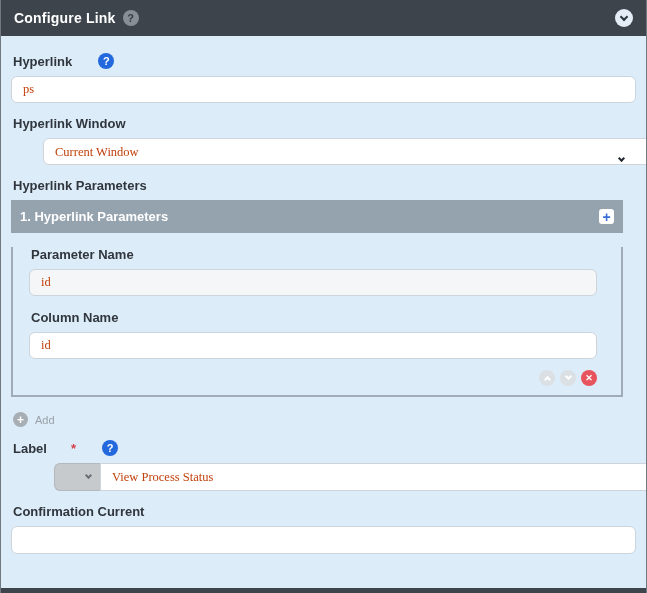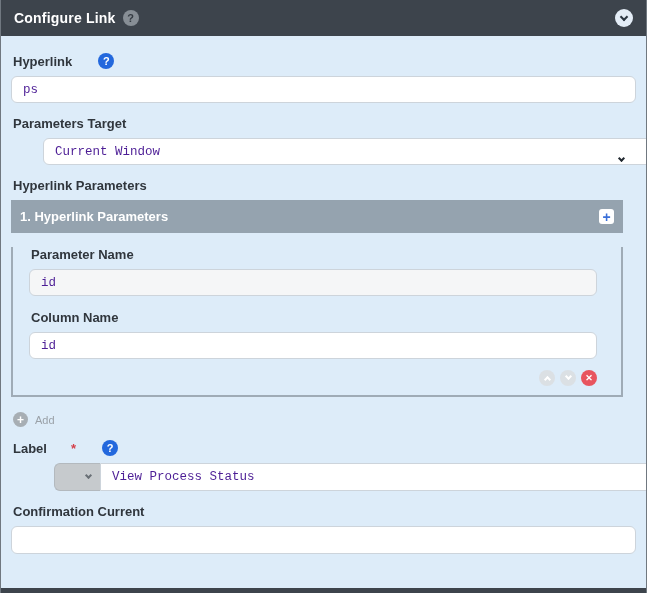--- a/index.html
+++ b/index.html
@@ -48,22 +48,22 @@
     display:flex; align-items:center;
     font-weight:bold; font-size:13px; color:#30363d;
     margin:13px 2px 7px 2px;
     gap:20px;
   }
   .required { color:#d43f4a; margin-left:4px; font-weight:bold; font-size:13px; }
 
   .form-control {
     display:block; width:100%; height:27px;
     background:#ffffff; border:1px solid #cdd4db; border-radius:6px;
-    font-family:Liberation Mono, monospace;
-    font-size:12.5px; color:#4c1d95; padding:0 11px; outline:none;
+    font-family:Liberation Serif, serif;
+    font-size:12.5px; color:#c2410c; padding:0 11px; outline:none;
   }
   .form-control.readonly { background:#f5f6f7; }
 
   .select-wrap { position:relative; }
   select.form-control { appearance:none; -webkit-appearance:none; padding-right:42px;margin-left:32px; }
   .select-chevron {
     position:absolute; right:12px; top:9px; color:#222930; pointer-events:none;
   }
   .select-chevron .chev { width:5px; height:5px; border-width:2px; }
 
@@ -141,21 +141,21 @@
 
   <div class="body">
 
     <div class="field-label">
       <span>Hyperlink</span>
       <span class="badge blue-help">?</span>
     </div>
     <input class="form-control" type="text" value="ps" style="">
 
     <div class="field-label">
-      <span>Parameters Target</span>
+      <span>Hyperlink Window</span>
     </div>
     <div class="select-wrap">
       <select class="form-control">
         <option>Current Window</option>
       </select>
       <span class="select-chevron"><span class="chev"></span></span>
     </div>
 
     <div class="field-label">
       <span>Hyperlink Parameters</span>

